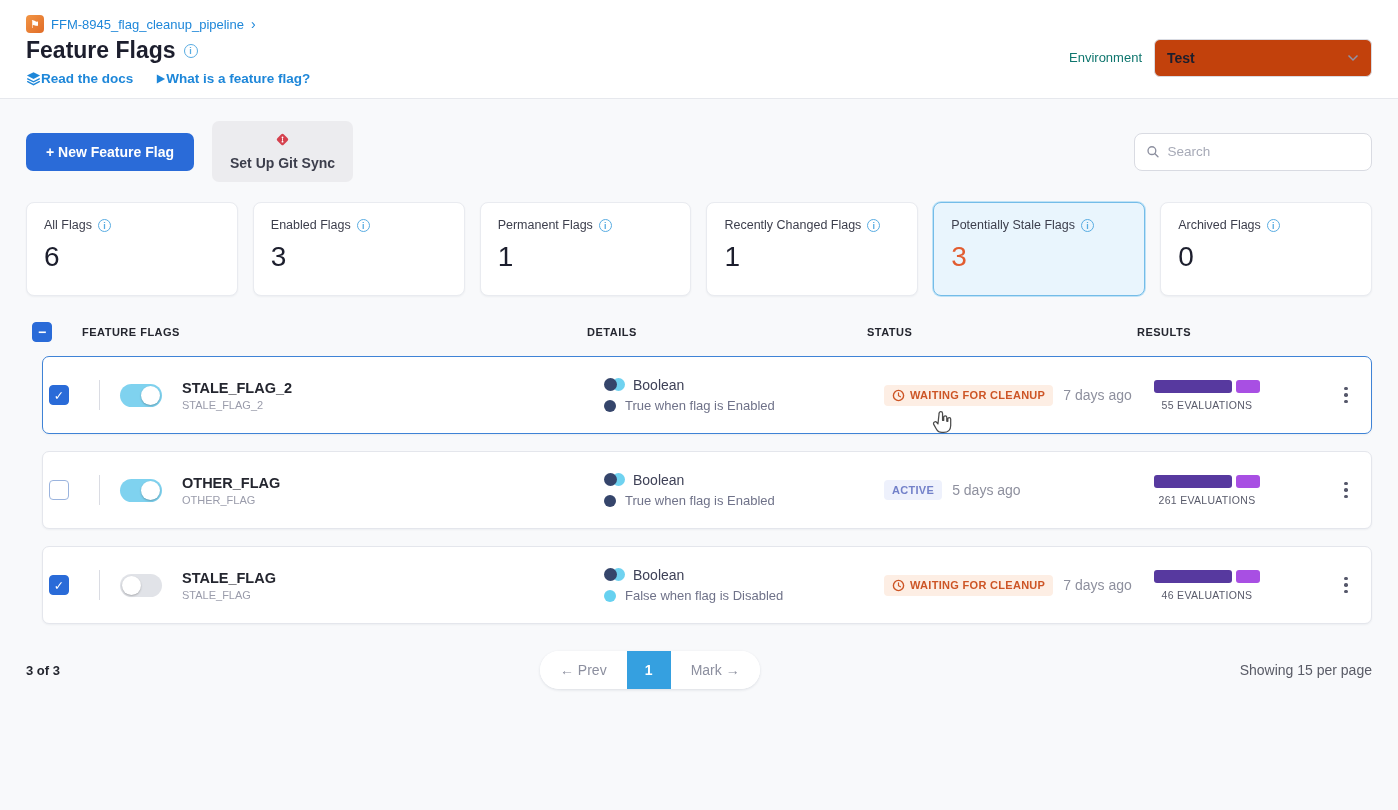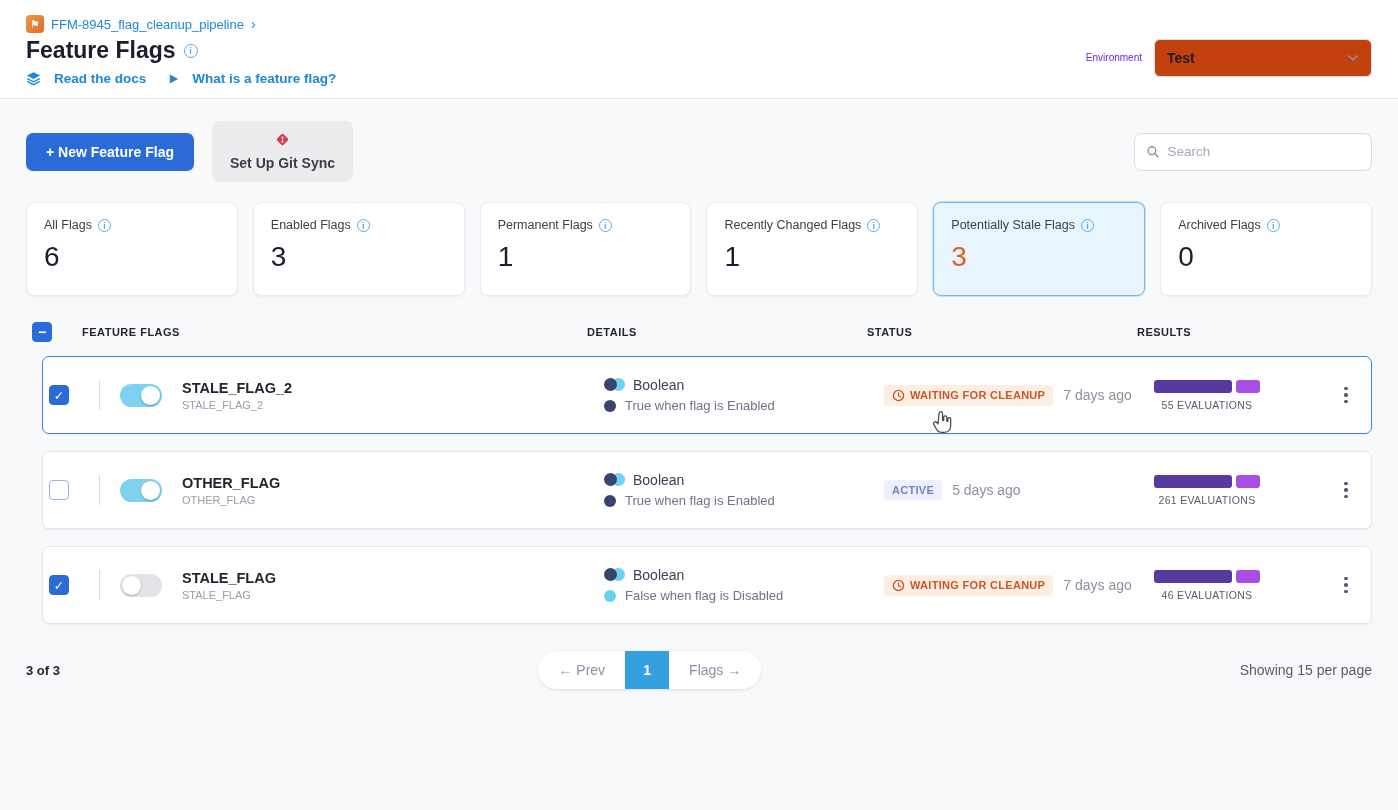--- a/index.html
+++ b/index.html
@@ -10,23 +10,23 @@
   
   .top-header { background:#fff; padding:15px 26px 12px; border-bottom:1px solid #e6e8ed; display:flex; justify-content:space-between; }
   .crumb-row { display:flex; align-items:center; gap:7px; font-size:13px; }
   .module-icon { width:18px; height:18px; border-radius:4px; background:linear-gradient(135deg,#f29544,#e06c28); color:#fff; font-size:11px; display:flex; align-items:center; justify-content:center; }
   .crumb-link { color:#1e87d9; font-weight:500; cursor:pointer; }
   .crumb-chev { color:#1e87d9; font-size:14px; }
   .page-title-row { display:flex; align-items:center; gap:8px; margin-top:4px; }
   .page-title { font-size:23px; font-weight:700; color:#1c1e2d; }
   .info-icon { display:inline-flex; width:14px; height:14px; border:1.3px solid #58ace2; color:#58ace2; border-radius:50%; font-size:9px; font-weight:700; align-items:center; justify-content:center; font-style:normal; }
   .links-row { display:flex; align-items:center; gap:22px; margin-top:7px; font-size:13.5px; font-weight:600; color:#1e87d9; }
-  .hlink { display:flex; align-items:center; gap:13px; cursor:pointer; }
+  .hlink { display:flex; align-items:center; gap:0; cursor:pointer; }
   .env-wrap { display:flex; align-items:center; gap:12px; margin-top:14px; }
-  .env-label { font-size:10px; color:#6d28d9; }
+  .env-label { font-size:13px; color:#0f766e; }
   .env-select { width:218px; height:38px; background:#c2410c; border:1px solid #d9dbe2; border-radius:6px; display:flex; align-items:center; justify-content:space-between; padding:0 12px; font-size:14px; font-weight:700; color:#1c1e2d; cursor:pointer; }
 
   
   .toolbar { padding:22px 26px 18px; display:flex; align-items:center; }
   .btn-primary { background:#2a6bd8; color:#fff; font-size:14px; font-weight:700; border:none; border-radius:7px; padding:11px 20px; cursor:pointer; display:flex; align-items:center; gap:7px; }
   .btn-gray { background:#ececef; color:#3c3e4c; font-size:14px; font-weight:700; border:none; border-radius:7px; padding:11px 18px; margin-left:18px; cursor:pointer; display:flex; align-items:center; gap:8px;flex-direction:column; }
   .search-box { margin-left:auto; width:238px; height:38px; background:#fff; border:1px solid #d9dbe2; border-radius:8px; display:flex; align-items:center; padding:0 11px; gap:8px; }
   .search-box input { border:none; outline:none; font-size:13.5px; width:100%; color:#3c3e4c; background:transparent; font-family:inherit; }
   .search-box input::placeholder { color:#a7aab7; }
 
@@ -365,21 +365,21 @@
           </div>
     </div>
   </div>
   </div>
 
   <div class="pagination">
     <span class="pg-count">3 of 3</span>
     <div class="pg-center">
       <button class="pg-btn">← Prev</button>
       <div class="pg-page">1</div>
-      <button class="pg-btn">Flags →</button>
+      <button class="pg-btn">Mark →</button>
     </div>
     <span class="pg-right">Showing 15 per page</span>
   </div>
 
 
   <svg class="cursor-hand" width="23" height="25" viewBox="0 0 24 26">
     <path d="M9.5 3.5c0-1 .8-1.8 1.8-1.8s1.8.8 1.8 1.8v7.2l1.2.2V7.6c0-.9.7-1.6 1.6-1.6s1.6.7 1.6 1.6v4l1.1.3V9.4c0-.8.7-1.5 1.5-1.5s1.5.7 1.5 1.5V16c0 4.4-2.9 7.4-7.3 7.4h-1.9c-2.6 0-4.3-1-5.5-3.1l-3-5.3c-.5-.9-.2-2 .7-2.5.8-.5 1.9-.2 2.5.5l1.2 1.5z" fill="#fff" stroke="#4a4a4a" stroke-width="1.3" stroke-linejoin="round"></path>
   </svg>
 </div>
 

